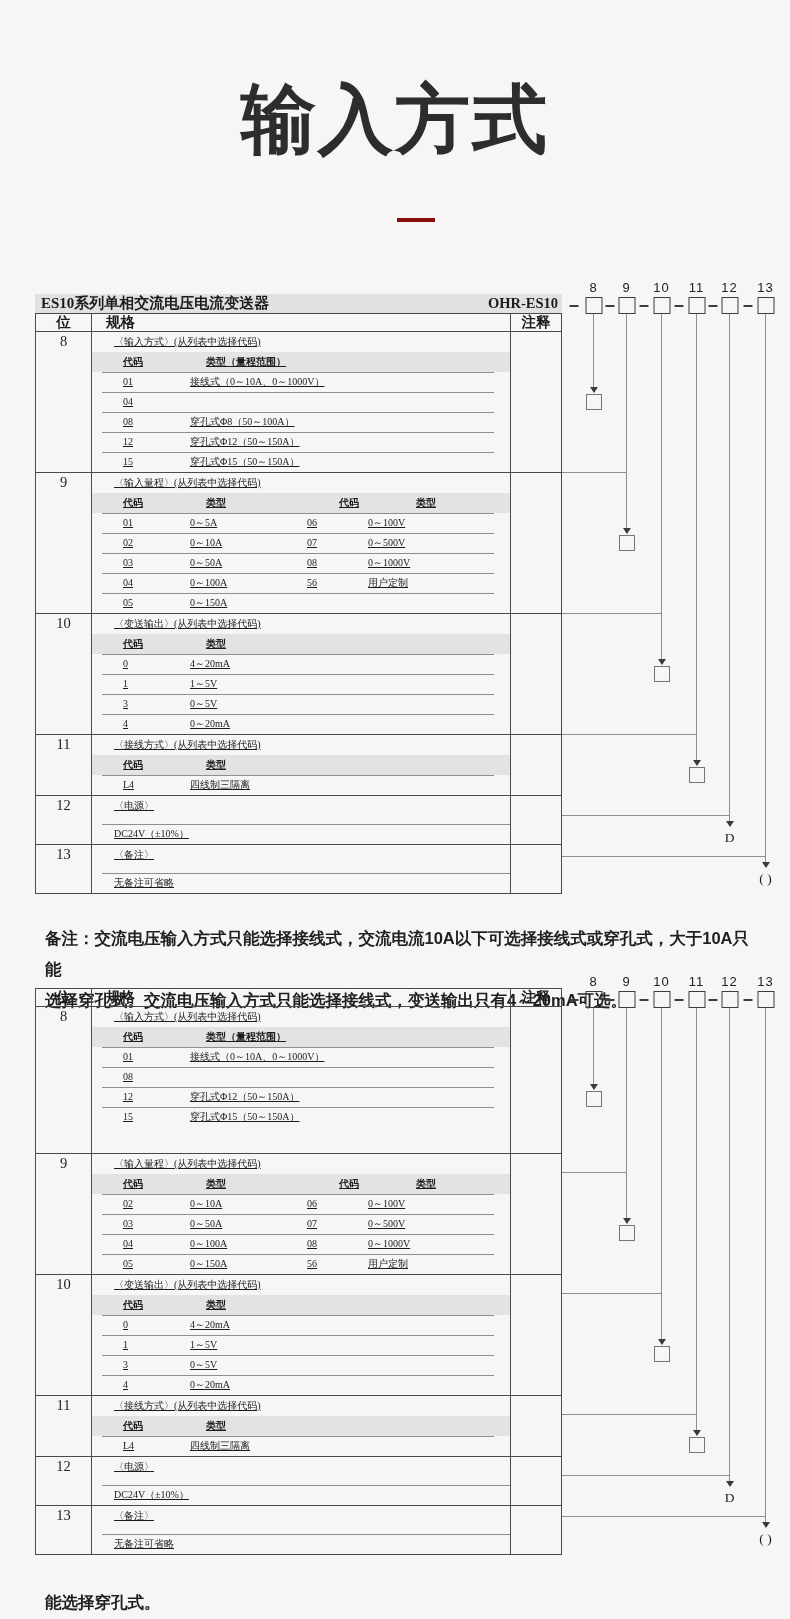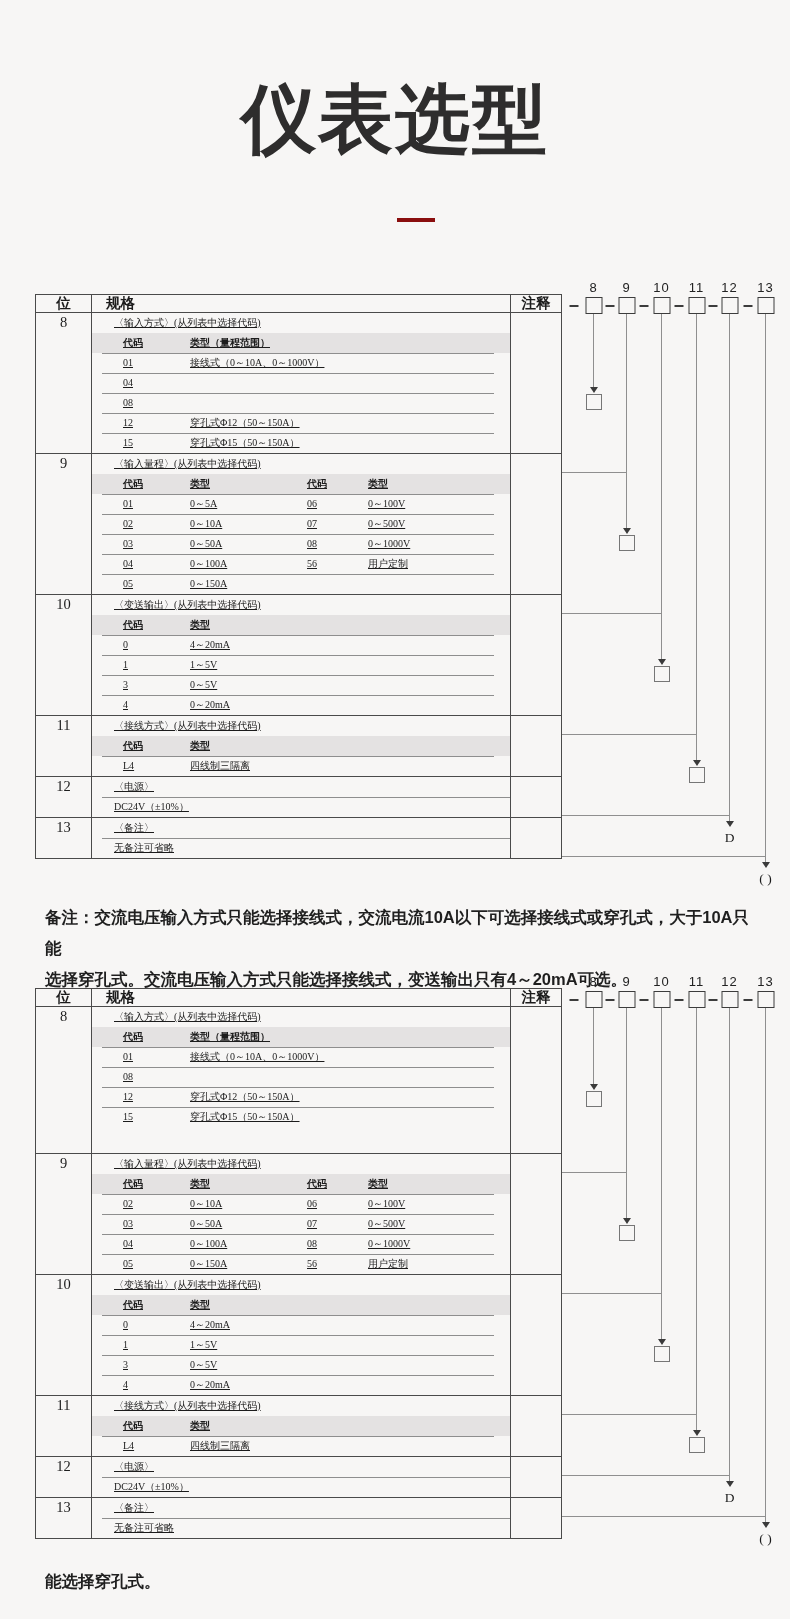--- a/index.html
+++ b/index.html
@@ -30,37 +30,37 @@
   .hrow, .sec { display: grid; grid-template-columns: 56px 419px 1fr; }
   .hrow { height: 17px; line-height: 16px; font-weight: bold; font-size: 14.5px; }
   .cp { border-right: 1px solid #4a4a4a; }
   .hc-pos { text-align: center; }
   .hc-spec { padding-left: 14px; }
   .hc-note { text-align: center; }
   .sec { border-top: 1px solid #4a4a4a; }
   .pos { text-align: center; font-size: 14.5px; padding-top: 1px; }
   .r { height: 20px; line-height: 20px; font-size: 10px; position: relative; white-space: nowrap; text-decoration: underline; }
   .lbl { padding-left: 22px; }
-  .ghdr { background: #e4e2e2; font-weight: bold; }
+  .ghdr { background: #e4e2e2; font-weight: bold; gap: 16px; }
   .cols { display: grid; padding-left: 31px; }
   .cols2 { grid-template-columns: 67px 1fr; }
   .cols4 { grid-template-columns: 67px 117px 61px 1fr; }
   .item::before, .plain2::before {
     content: ""; position: absolute; top: 0; left: 10px; right: 16px;
     border-top: 1px solid #8e8e8e;
   }
   .plain2::before { right: 0; }
-  .plain { padding-left: 22px; }
+  .plain { padding-left: 22px; margin-top: 8px; }
   .spacer { height: 26px; }
 
   
   .note {
     position: absolute; left: 45px; width: 720px;
     font-family: "Liberation Sans", "DejaVu Sans", sans-serif;
-    font-weight: 700; font-size: 16.5px; line-height: 31px; color: #1f1f1f;
+    font-weight: 700; font-size: 16.5px; line-height: 31px; color: #1f1f1f; margin-top: 21px;
   }
 
   
   .dnum { position: absolute; font-family: "Liberation Sans", sans-serif; font-size: 13px;
           letter-spacing: 1px; color: #222; transform: translateX(-50%); line-height: 13px; }
   .dtop { position: absolute; width: 17px; height: 17px; border: 1.5px solid #3c3c3c;
           transform: translateX(-50%); }
   .ddash { position: absolute; width: 9px; height: 2px; background: #3c3c3c; transform: translateX(-50%); }
   .dv { position: absolute; width: 1px; background: #8f8f8f; }
   .dh { position: absolute; height: 1px; background: #8f8f8f; }
@@ -68,24 +68,28 @@
           border-bottom: 0; border-top: 6px solid #3a3a3a; transform: translateX(-50%); }
   .dtarget { position: absolute; width: 16px; height: 16px; border: 1px solid #767676;
              transform: translate(-50%,-50%); }
   .dtail { position: absolute; font-size: 13.5px; transform: translateX(-50%);
            line-height: 15px; color: #1a1a1a; white-space: pre; }
 </style>
 </head>
 <body>
 
 <div id="app" style="background: rgb(247, 246, 245);">
-  <div class="h1">仪表选型</div>
+  <div class="h1">输入方式</div>
   <div class="dash" style="background: rgb(138, 14, 14);"></div>
   <div id="tables-layer">
       <div class="tb" style="top: 294px;">
+        <div class="bar">
+          <span>ES10系列单相交流电压电流变送器</span>
+          <span class="model">OHR-ES10</span>
+        </div>
         <div class="grid">
           <div class="hrow">
             <div class="cp hc-pos">位</div>
             <div class="cp hc-spec">规格</div>
             <div class="hc-note">注释</div>
           </div>
           <div class="sec">
             <div class="cp pos">8</div>
             <div class="cp">
               <div class="r lbl">〈输入方式〉(从列表中选择代码)</div>
@@ -95,20 +99,21 @@
               </div>
               <div class="r item cols cols2">
                 <div>01</div>
                 <div>接线式（0～10A、0～1000V）</div>
               </div>
               <div class="r item cols cols2">
                 <div>04</div>
               </div>
               <div class="r item cols cols2">
                 <div>08</div>
+                <div>穿孔式Φ8（50～100A）</div>
               </div>
               <div class="r item cols cols2">
                 <div>12</div>
                 <div>穿孔式Φ12（50～150A）</div>
               </div>
               <div class="r item cols cols2">
                 <div>15</div>
                 <div>穿孔式Φ15（50～150A）</div>
               </div>
             </div>

